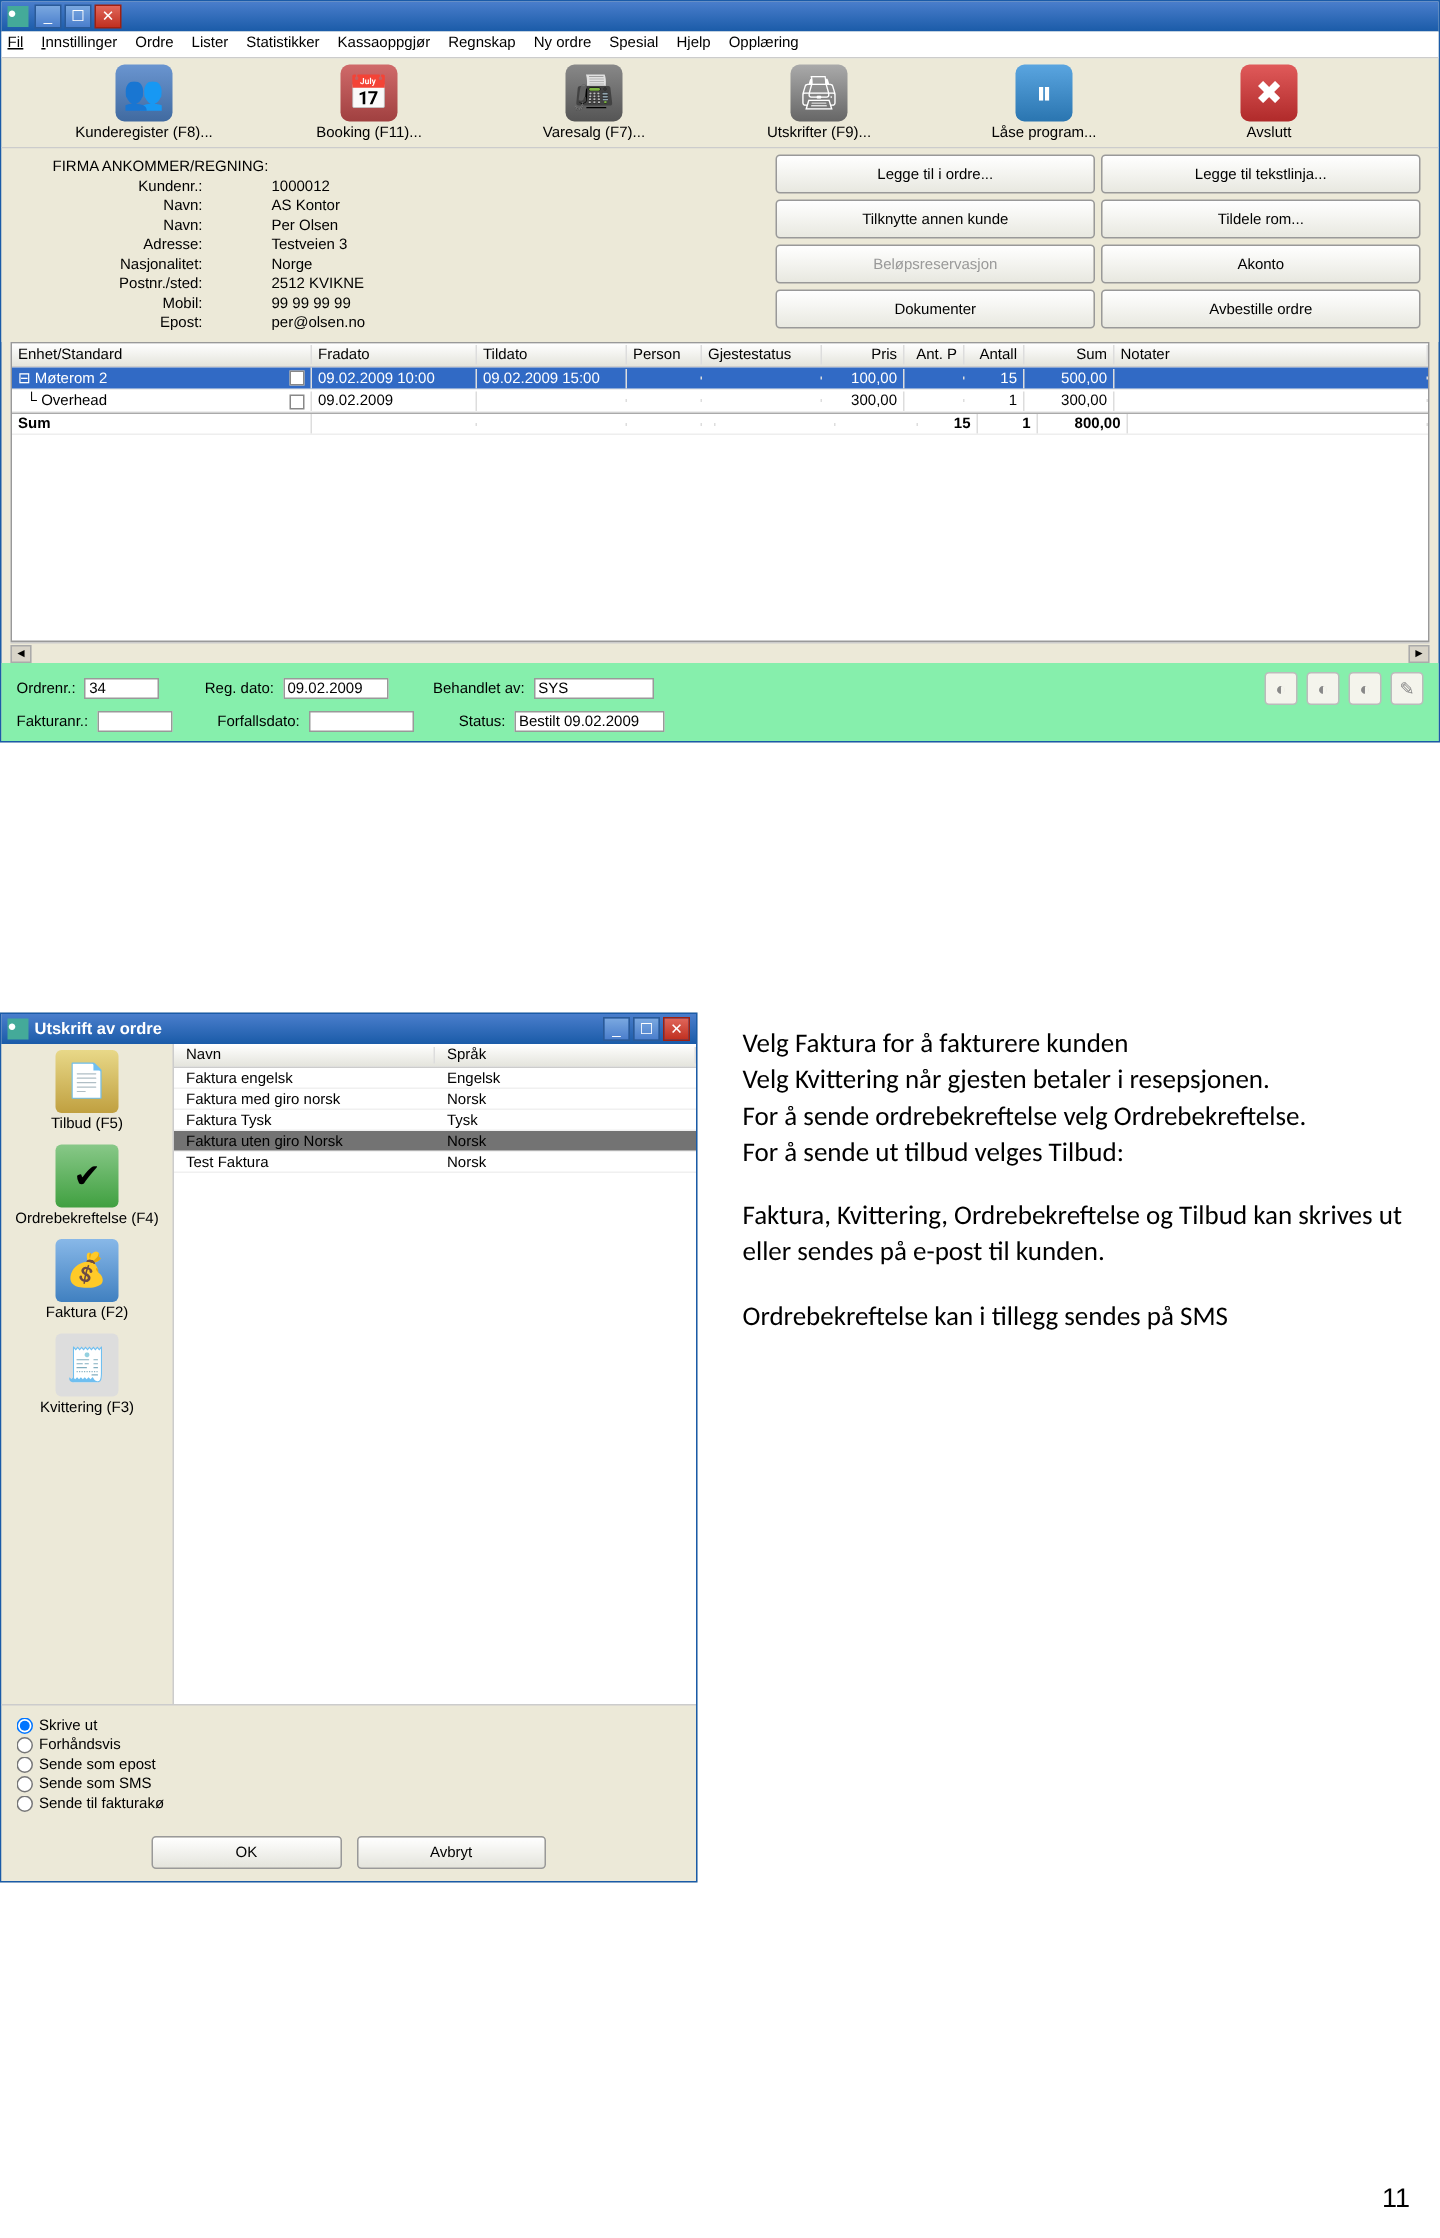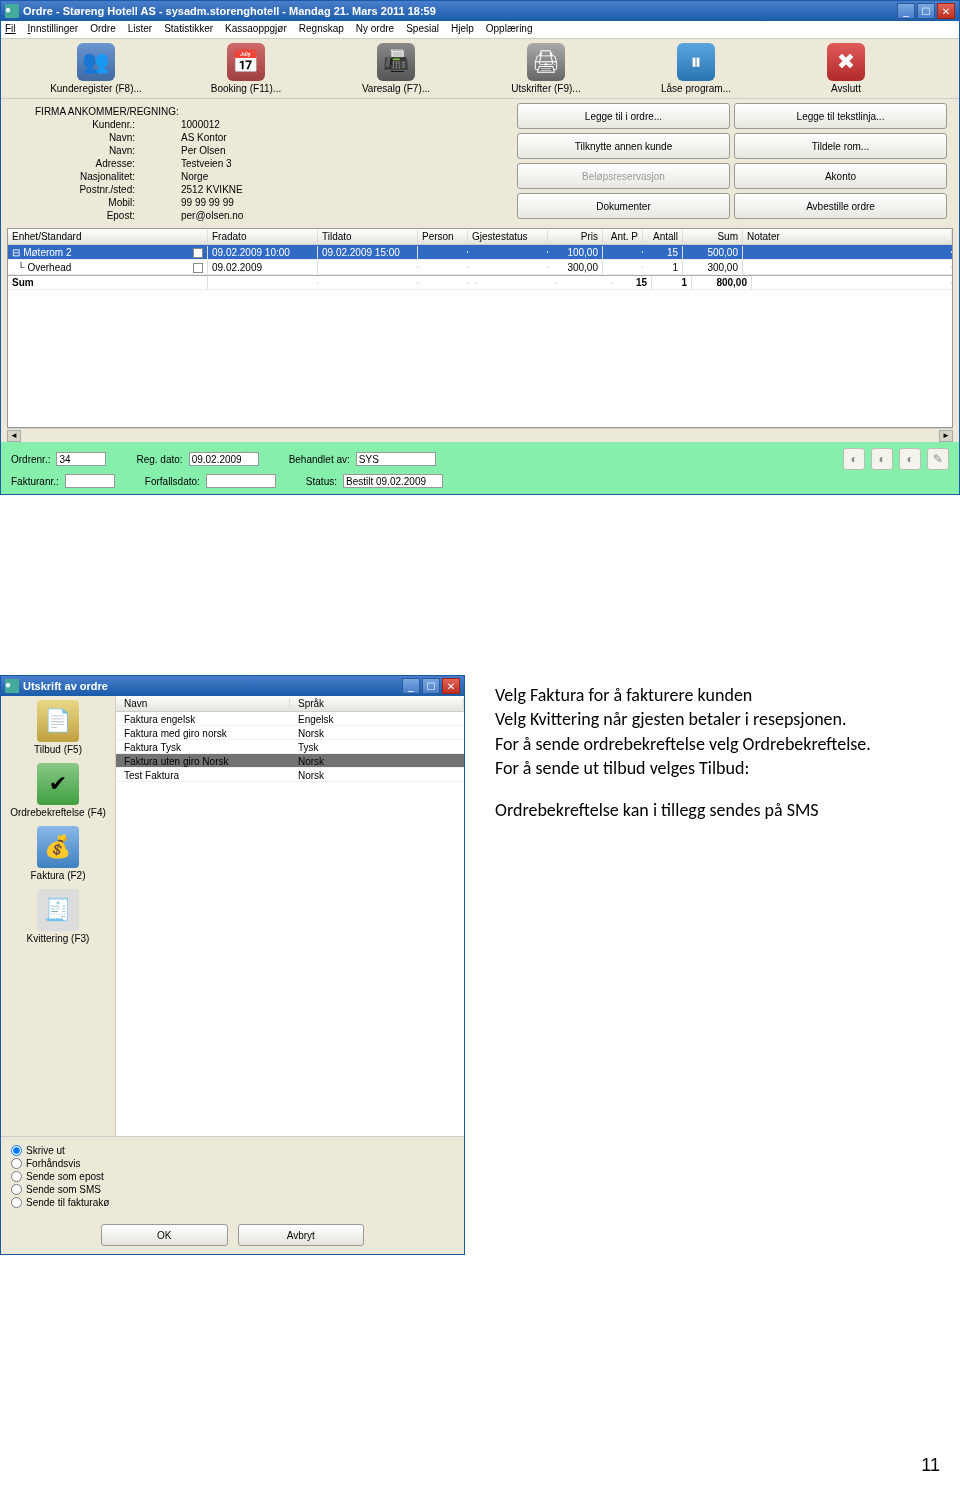--- a/index.html
+++ b/index.html
@@ -91,21 +91,20 @@
   .sic-ordre { background: linear-gradient(#88c888,#40a040); }
   .sic-faktura { background: linear-gradient(#88b8e8,#4080c0); }
   .sic-kvitt { background: #ddd; }
 </style>
 </head>
 <body>
 
 <div class="window">
   <div class="titlebar">
     <span style="width:14px;height:14px;background:#4a9;margin-right:4px;">●</span>
-    <span class="title-txt">Ordre - Støreng Hotell AS - sysadm.storenghotell - Mandag 21. Mars 2011 18:59</span>
     <div class="winbtns">
       <div class="winbtn">_</div>
       <div class="winbtn">☐</div>
       <div class="winbtn close">✕</div>
     </div>
   </div>
   <div class="menubar">
     <span><u>Fil</u></span>
     <span><u>I</u>nnstillinger</span>
     <span>Ordre</span>
@@ -369,17 +368,18 @@
       <button class="dbtn">OK</button>
       <button class="dbtn">Avbryt</button>
     </div>
   </div>
 
   <div class="rightdoc">
     <p><span>Velg Faktura for å fakturere kunden</span><br>
        <span>Velg Kvittering når gjesten betaler i resepsjonen.</span><br>
        <span>For å sende ordrebekreftelse velg Ordrebekreftelse.</span><br>
        <span>For å sende ut tilbud velges Tilbud:</span></p>
+    <p><span>Faktura, Kvittering, Ordrebekreftelse og Tilbud kan skrives ut eller sendes på e-post til kunden.</span></p>
     <p><span>Ordrebekreftelse kan i tillegg sendes på SMS</span></p>
   </div>
 </div>
 
 <div class="pagenum">11</div>
 
 </body></html>

